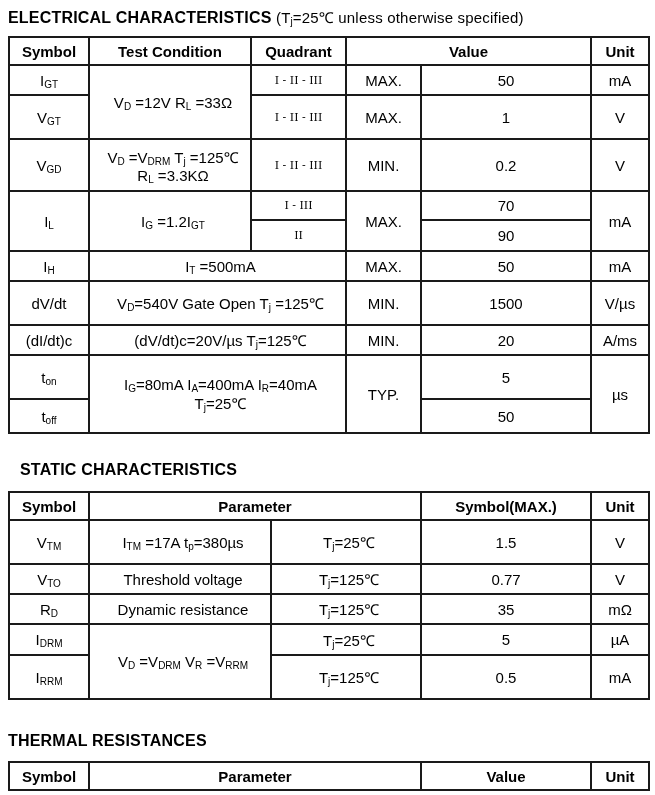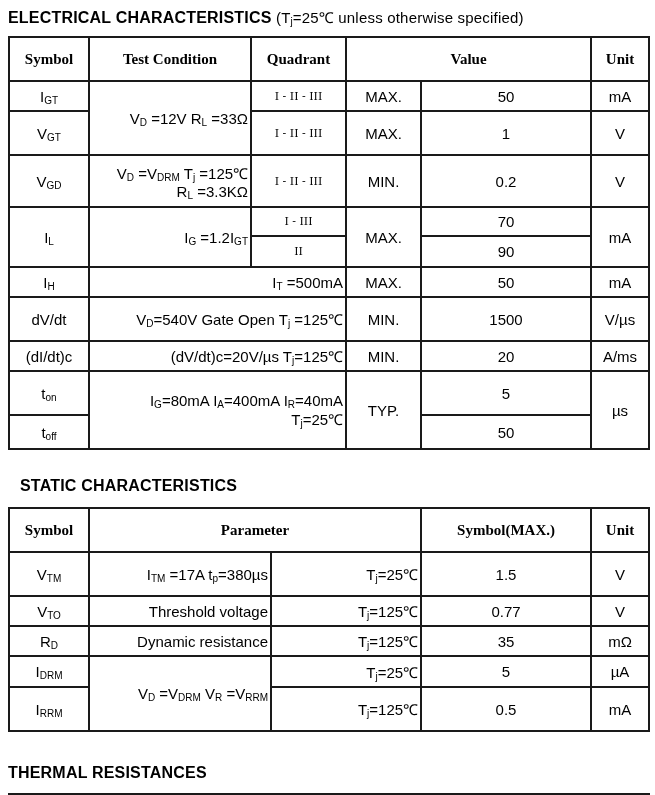--- a/index.html
+++ b/index.html
@@ -28,29 +28,29 @@
     font-size:15px;
     text-align:center;
     vertical-align:middle;
     padding:1px 2px;
     overflow:hidden;
   }
   th { font-weight:bold; }
   sub { font-size:10px; line-height:0; vertical-align:-2px; letter-spacing:0; }
 
   .cond, .param {
-    text-align:right;
+    text-align:center;
     padding-left:8px;
     white-space:pre-line;
   }
   .quad {
     font-family:"DejaVu Serif","Liberation Serif",serif;
     font-size:11px;
   }
-  tr.h28 { height:44px;font-family:Liberation Serif, serif; } tr.h29 { height:29px; } tr.h30 { height:30px;margin-top:37px; }
+  tr.h28 { height:28px; } tr.h29 { height:29px; } tr.h30 { height:30px;margin-top:37px; }
   tr.h31 { height:31px; } tr.h32 { height:44px; } tr.h34 { height:34px; }
   tr.h45 { height:52px; }
 </style>
 </head>
 <body>
 
 <div class="page">
 
   <div class="sec-title t1">
     <span>ELECTRICAL CHARACTERISTICS</span><span class="note"> (T<sub>j</sub>=25℃ unless otherwise specified)</span>

